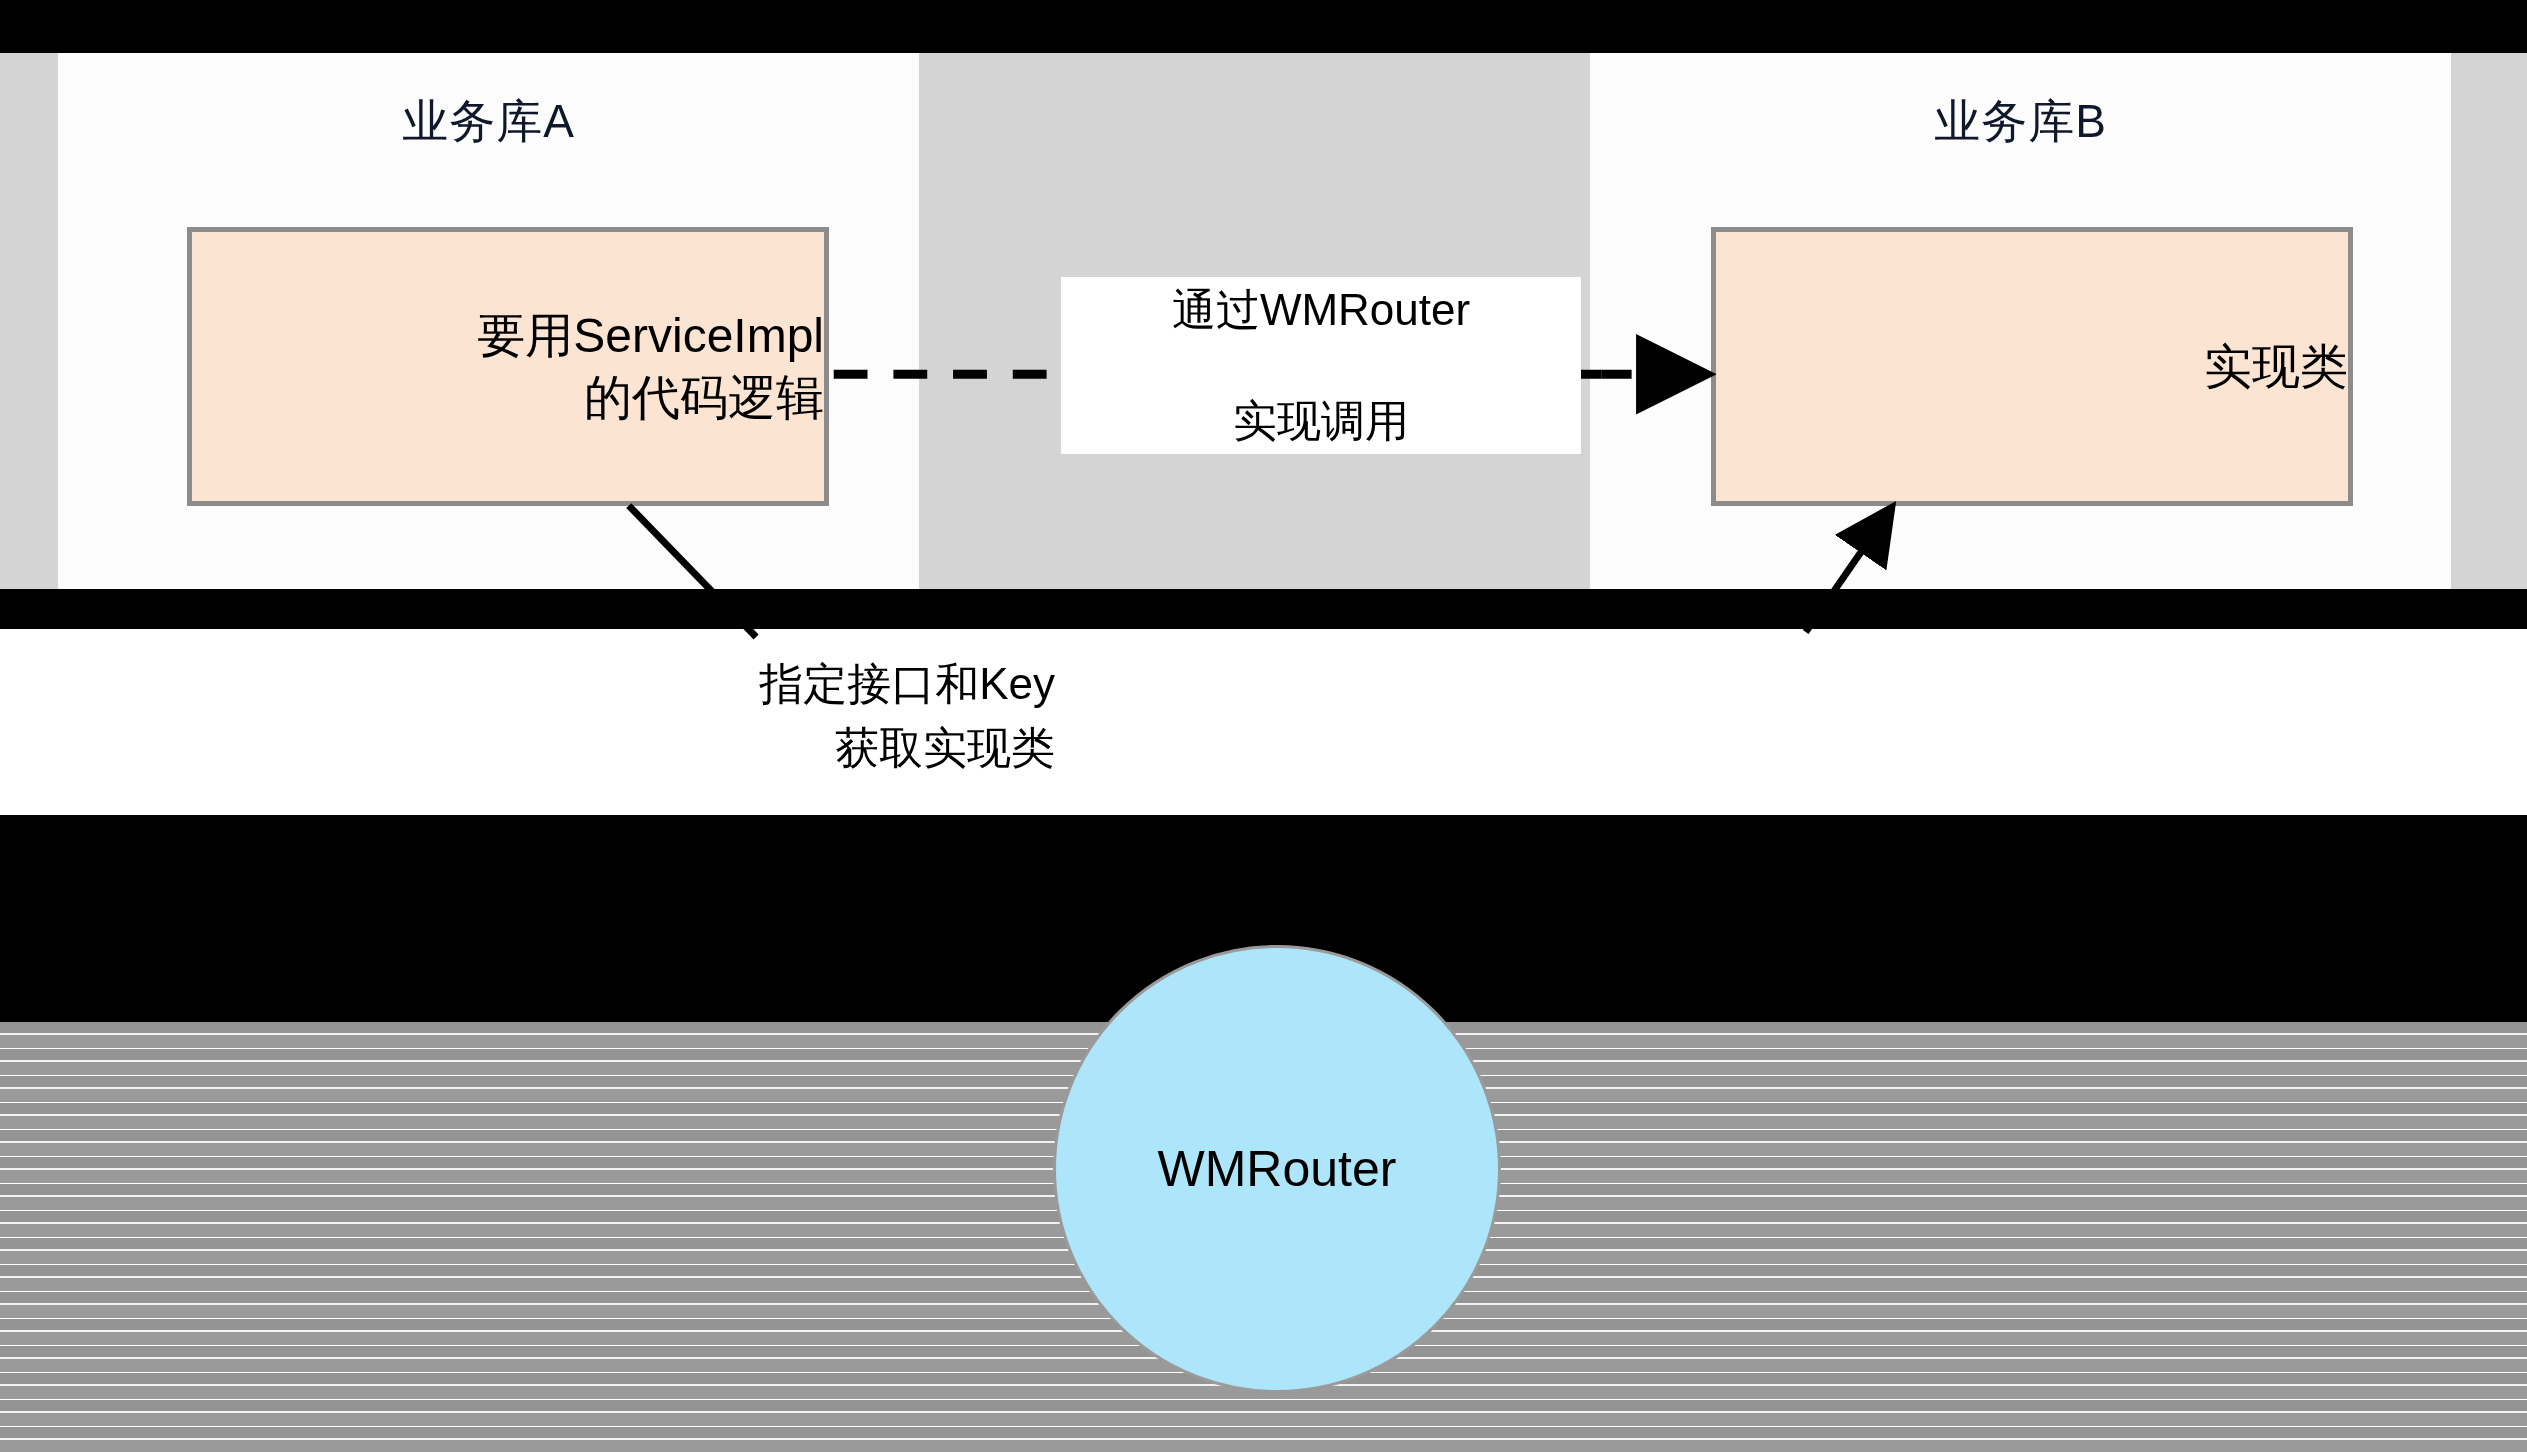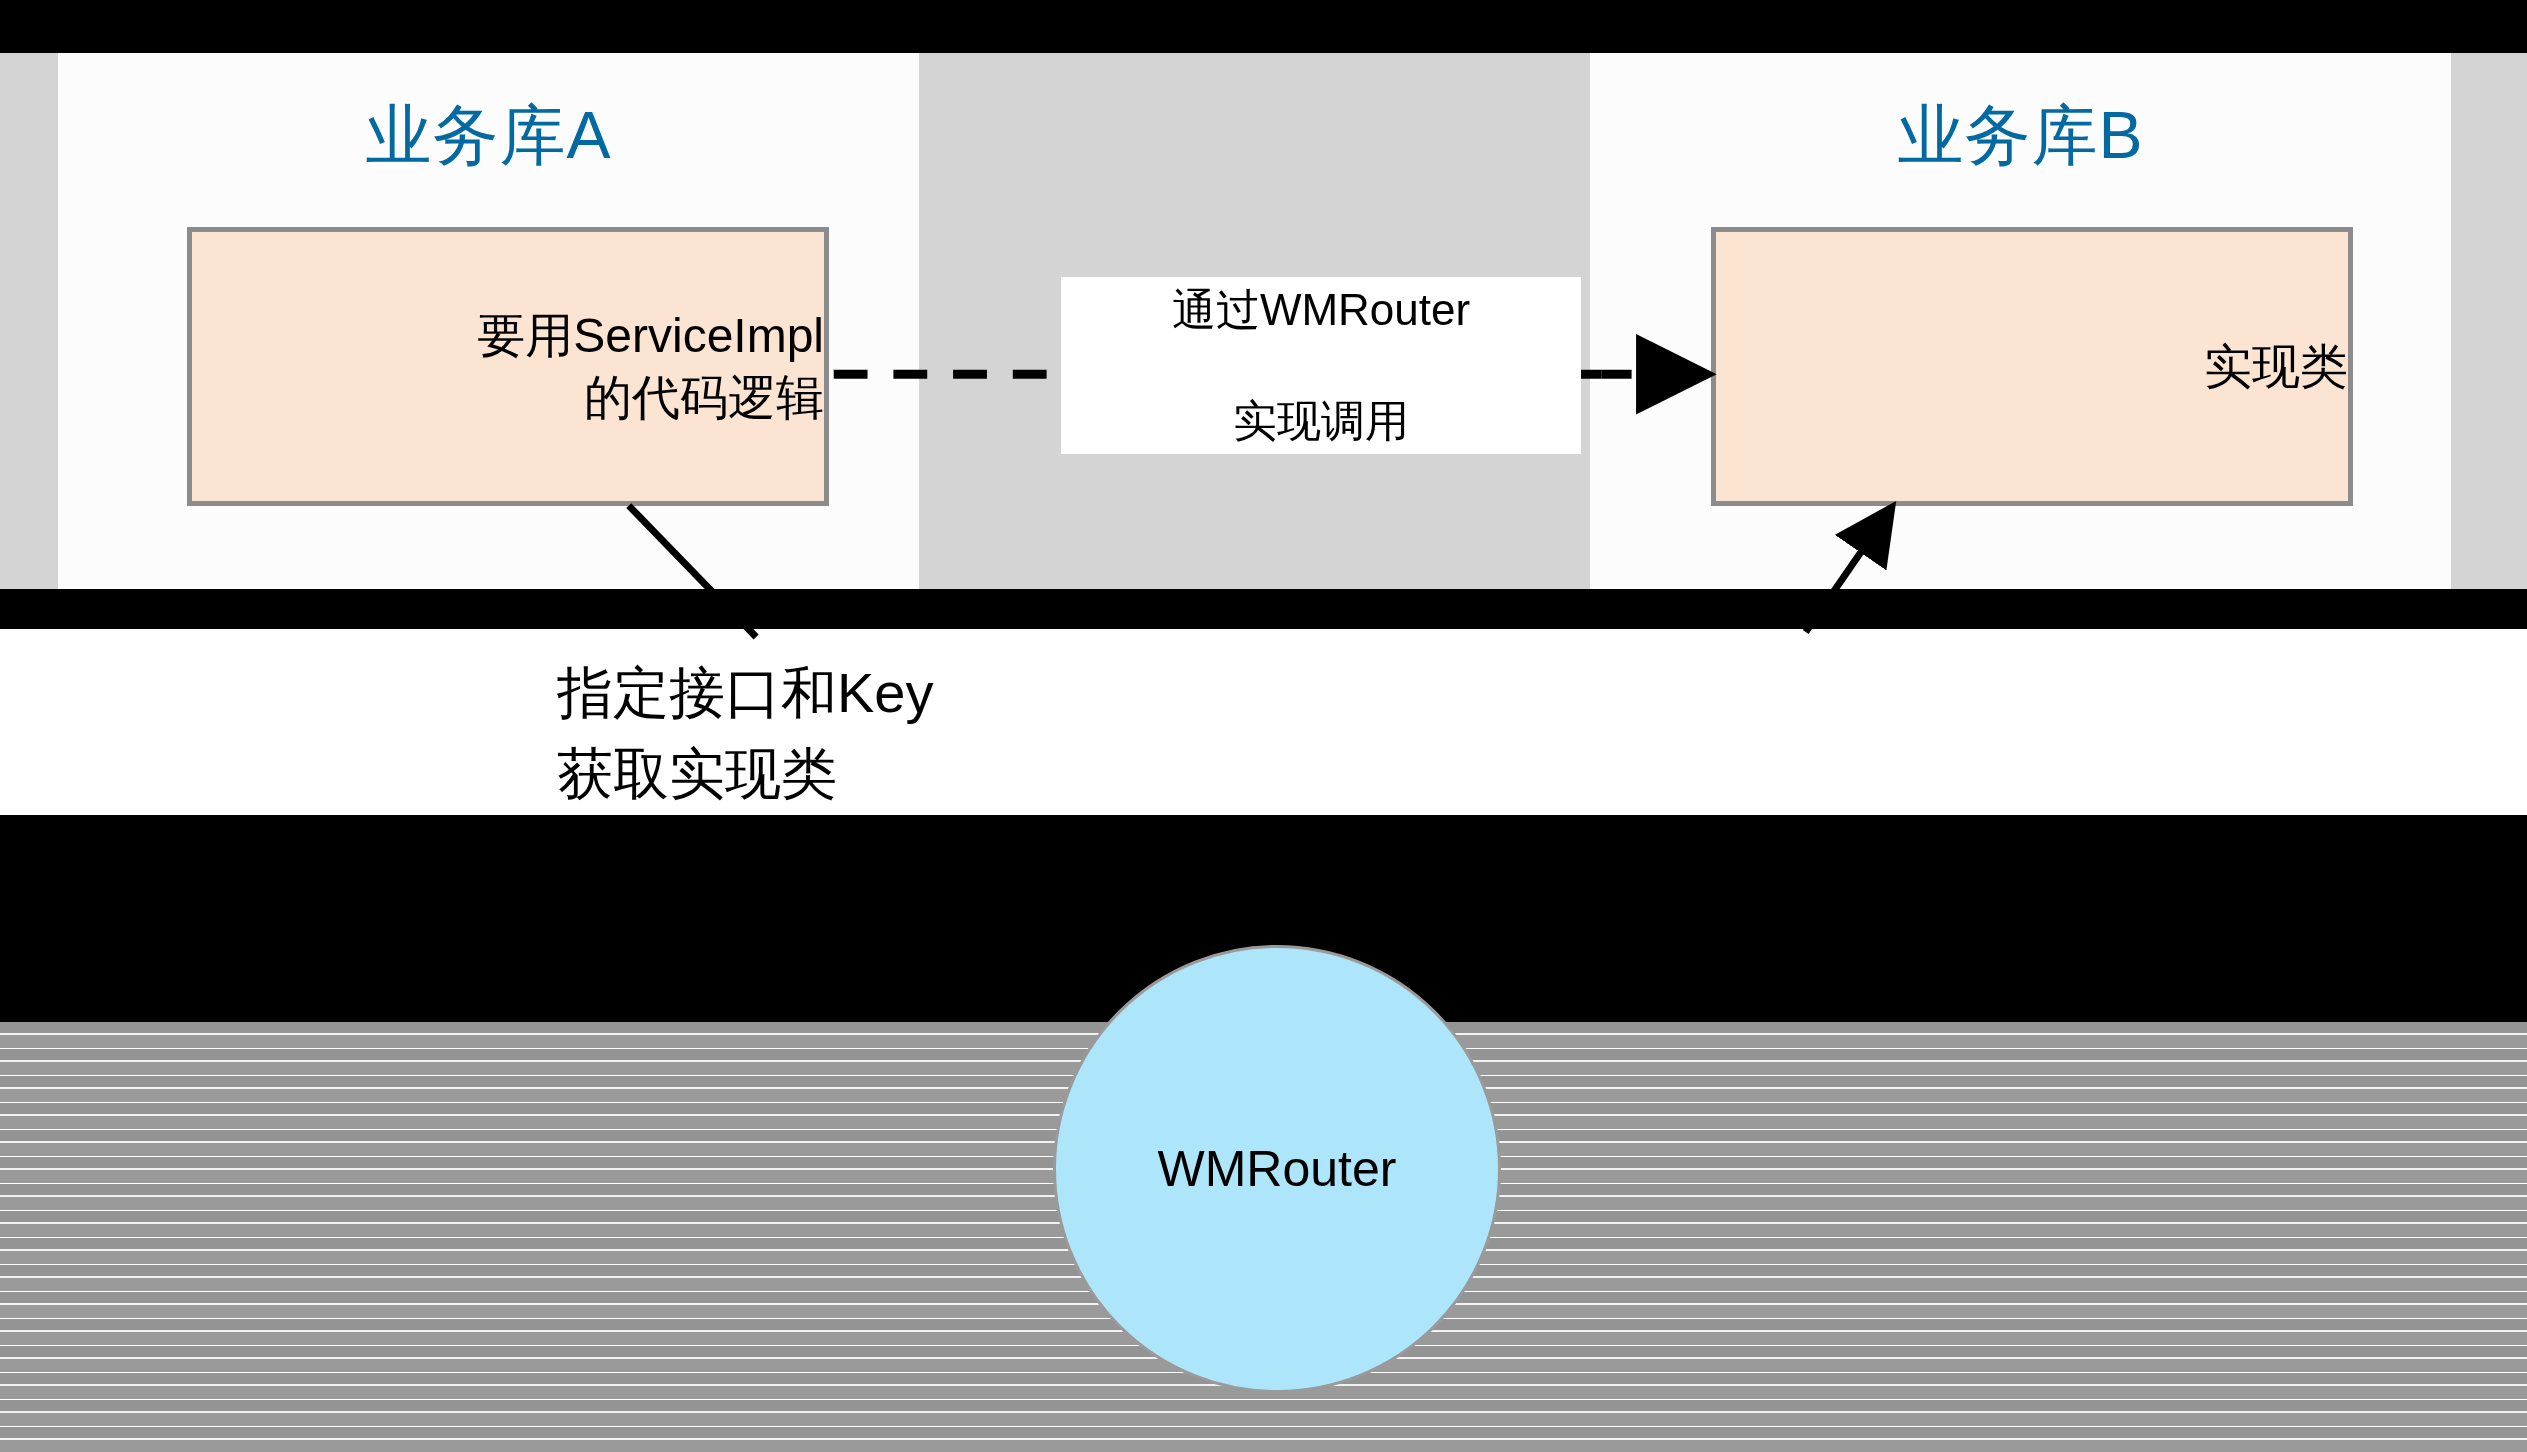--- a/index.html
+++ b/index.html
@@ -43,22 +43,22 @@
   }
   #panel-a { left: 58px;  width: 861px; }
   #panel-b { left: 1590px; width: 861px; }
 
   .panel-title {
     position: absolute;
     top: 38px;
     left: 0;
     width: 100%;
     text-align: center;
-    font-size: 66px;
-    color: #0369a1;
+    font-size: 46px;
+    color: #0f172a;
     letter-spacing: 1px;
     white-space: nowrap;
   }
 
   
   .class-box {
     position: absolute;
     background: #fce4d2;
     border: 5px solid #8c8c8c;
     box-sizing: border-box;
@@ -90,22 +90,22 @@
     font-size: 44px;
     line-height: 1.42;
     color: #000000;
     white-space: nowrap;
     gap: 48px;
   }
 
   
   .desc-label {
     position: absolute;
-    text-align: left;
-    font-size: 56px;
+    text-align: right;
+    font-size: 44px;
     line-height: 1.45;
     color: #000000;
     white-space: nowrap;
   }
   #desc-left  { left: 557px;  top: 652px; width: 498px; }
   #desc-right { left: 1388px; top: 652px; width: 498px; }
 
   
   #wmrouter-node {
     position: absolute;

